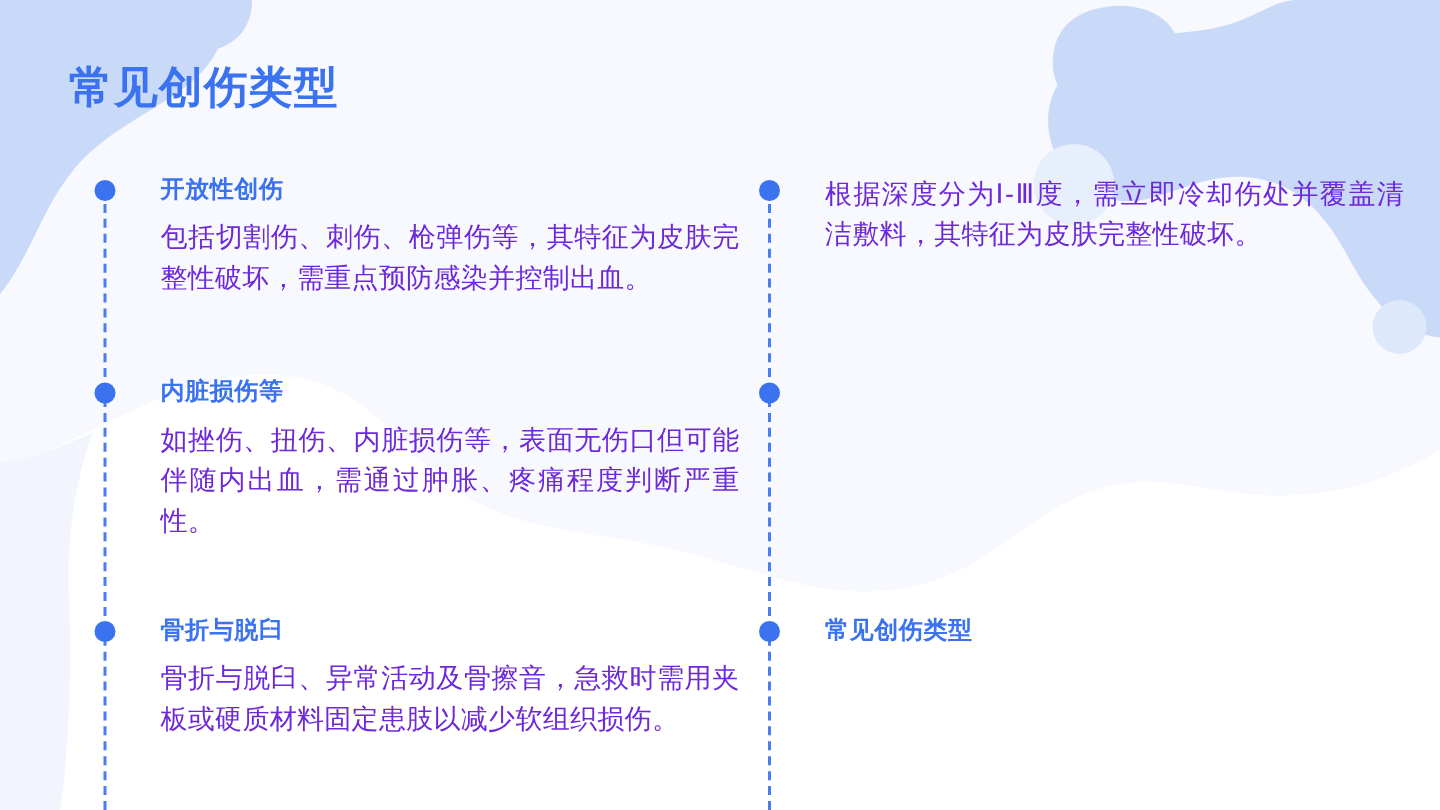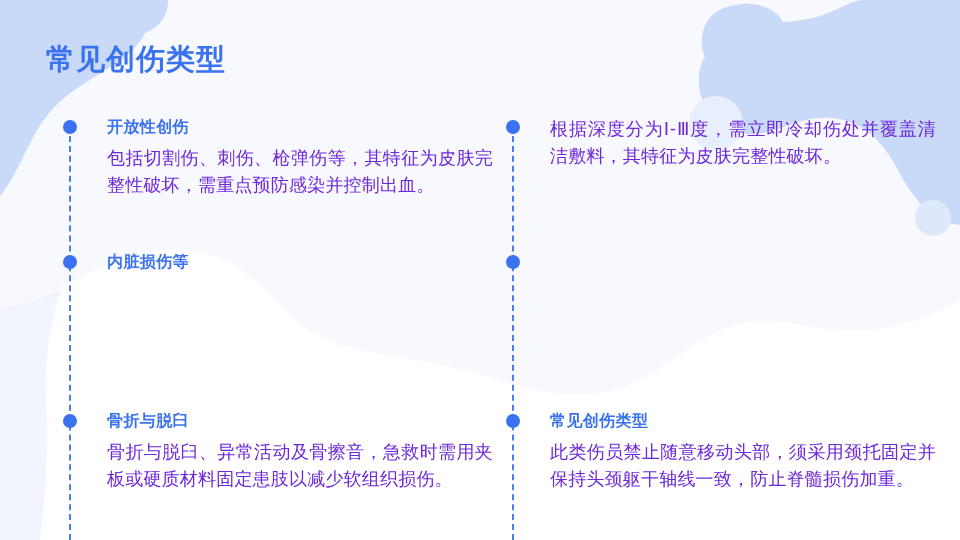--- a/index.html
+++ b/index.html
@@ -168,20 +168,21 @@
       <div class="item-body">
         <div class="item-heading">开放性创伤</div>
         <div class="item-desc">包括切割伤、刺伤、枪弹伤等，其特征为皮肤完整性破坏，需重点预防感染并控制出血。</div>
       </div>
     </div>
 
     <div class="item row-2">
       <span class="bullet"></span>
       <div class="item-body">
         <div class="item-heading">内脏损伤等</div>
+        <div class="item-desc">如挫伤、扭伤、内脏损伤等，表面无伤口但可能伴随内出血，需通过肿胀、疼痛程度判断严重性。</div>
       </div>
     </div>
 
     <div class="item row-3">
       <span class="bullet"></span>
       <div class="item-body">
         <div class="item-heading">骨折与脱臼</div>
         <div class="item-desc">骨折与脱臼、异常活动及骨擦音，急救时需用夹板或硬质材料固定患肢以减少软组织损伤。</div>
       </div>
     </div>
@@ -200,19 +201,18 @@
     </div>
 
     <div class="item row-2">
       <span class="bullet"></span>
     </div>
 
     <div class="item row-3">
       <span class="bullet"></span>
       <div class="item-body">
         <div class="item-heading">常见创伤类型</div>
-        <div class="item-desc">此类伤员禁止随意移动头部，须采用颈托固定并保持头颈躯干轴线一致，防止脊髓损伤加重。</div>
       </div>
     </div>
 
   </div>
 
 </div>
 
 </body></html>

